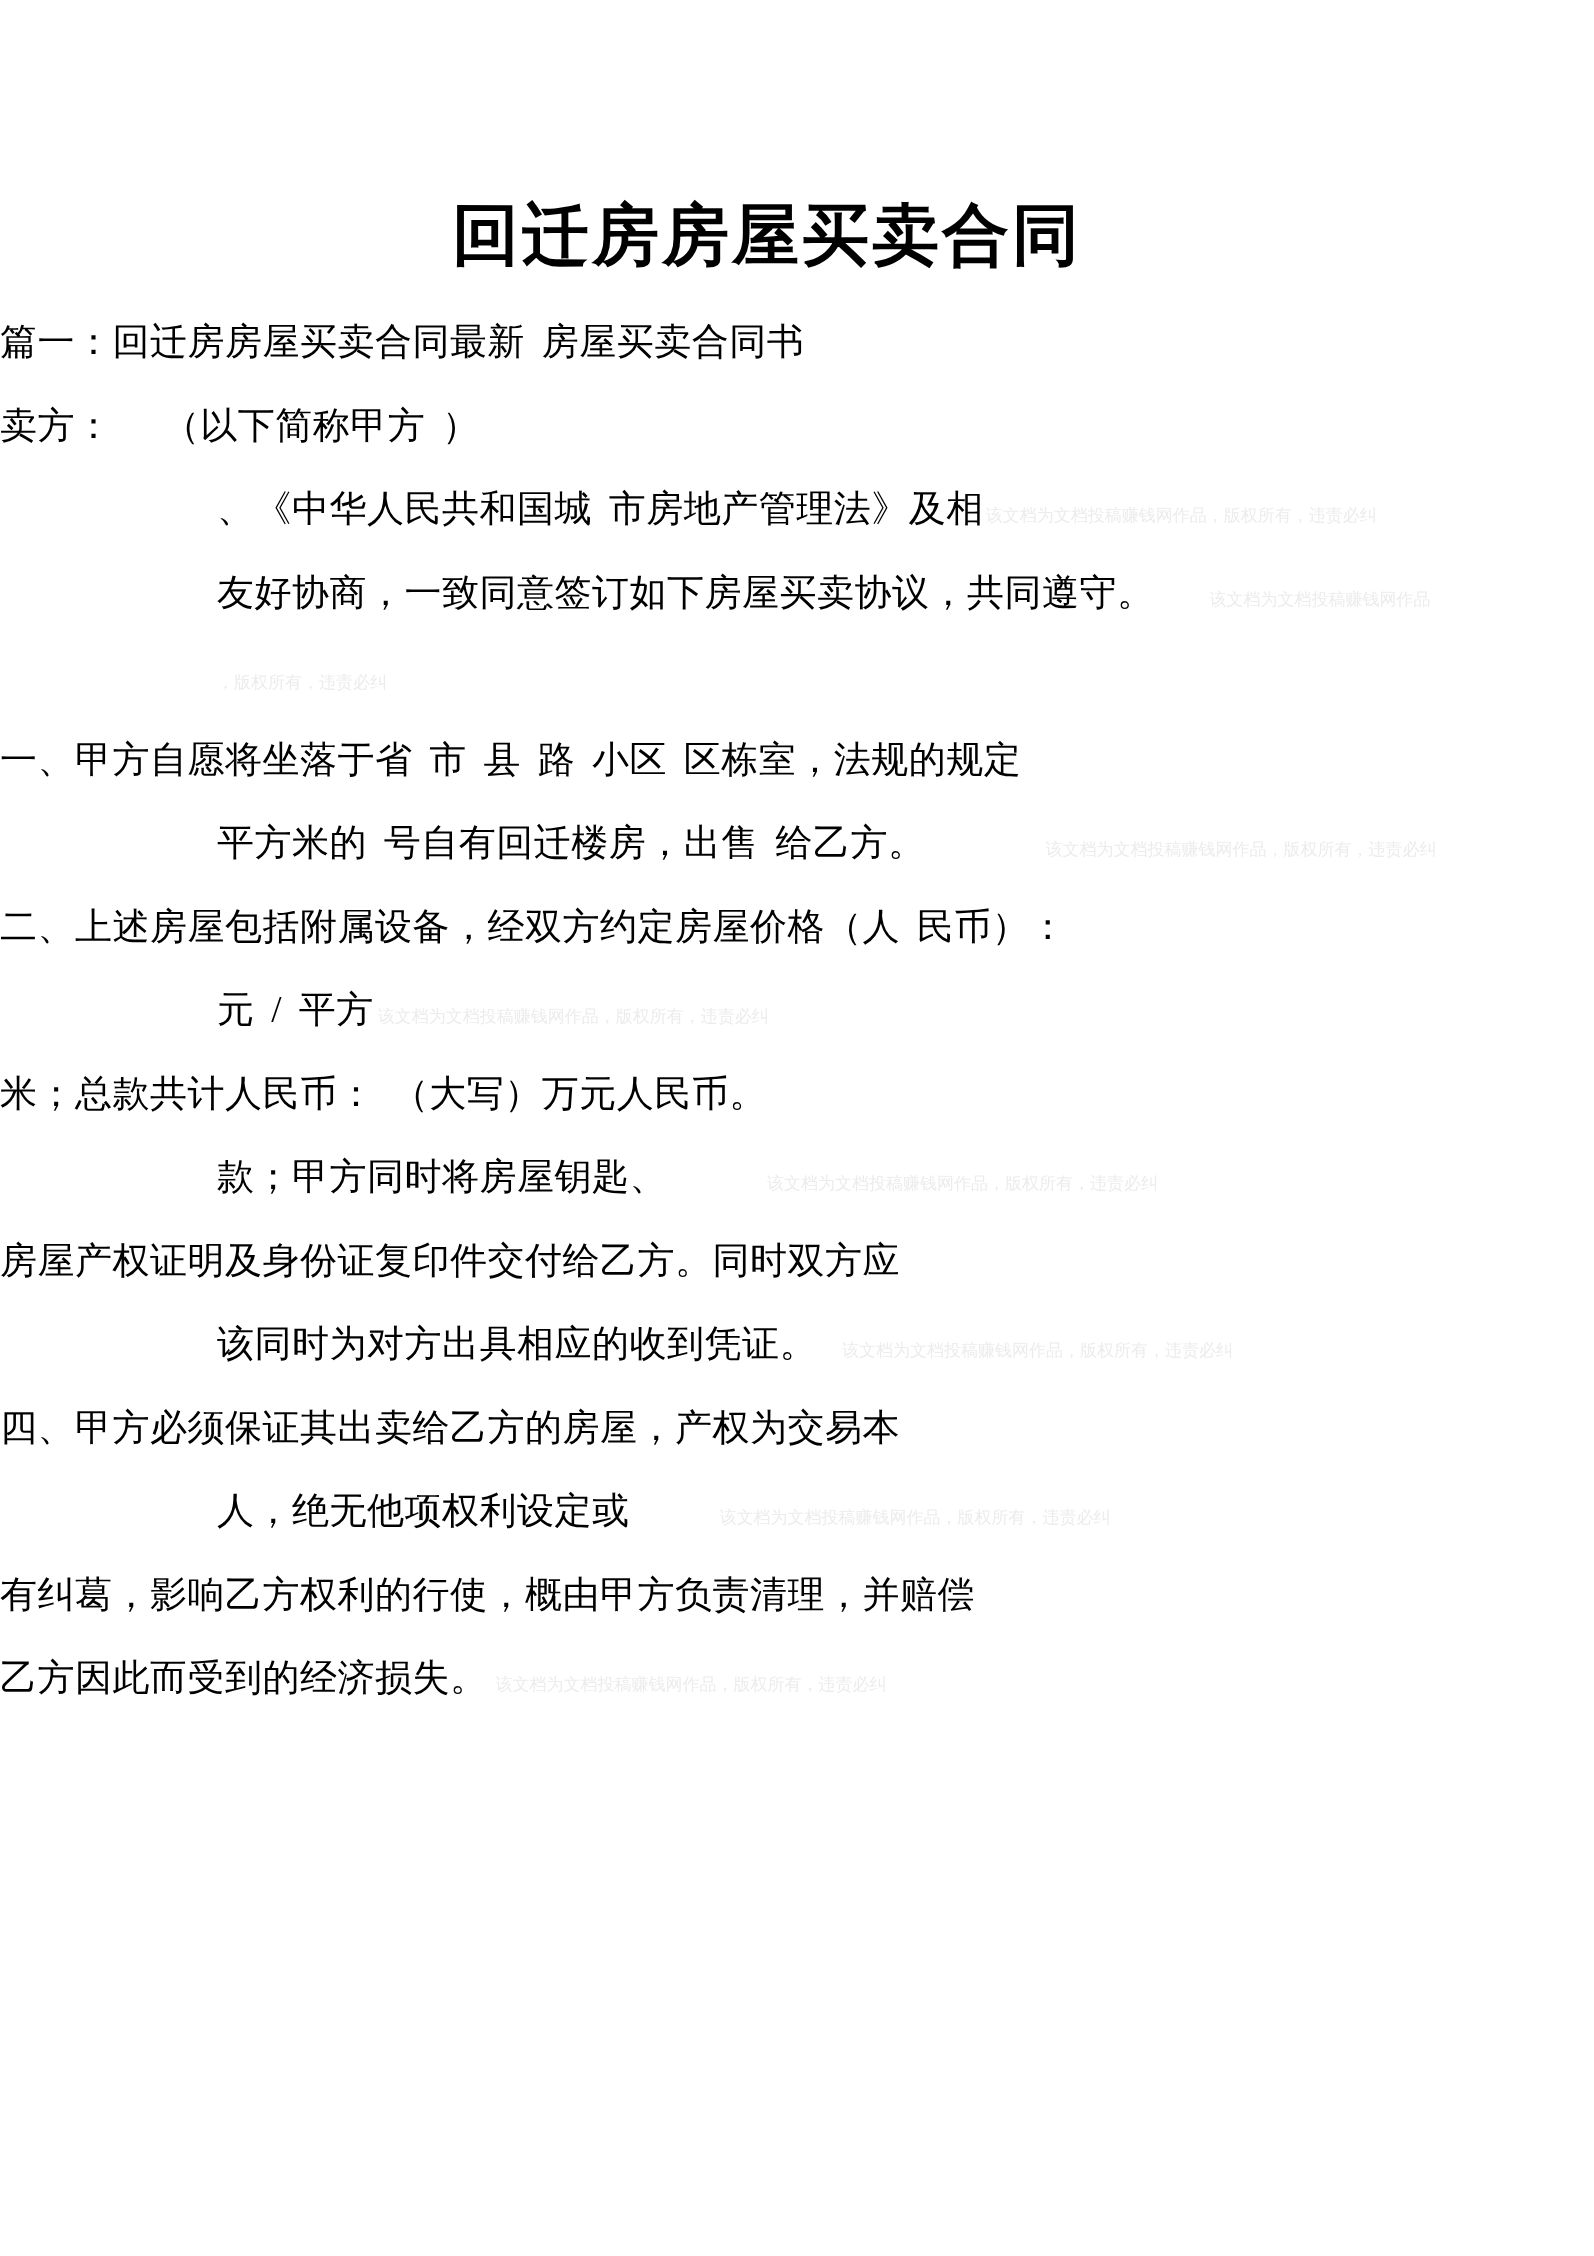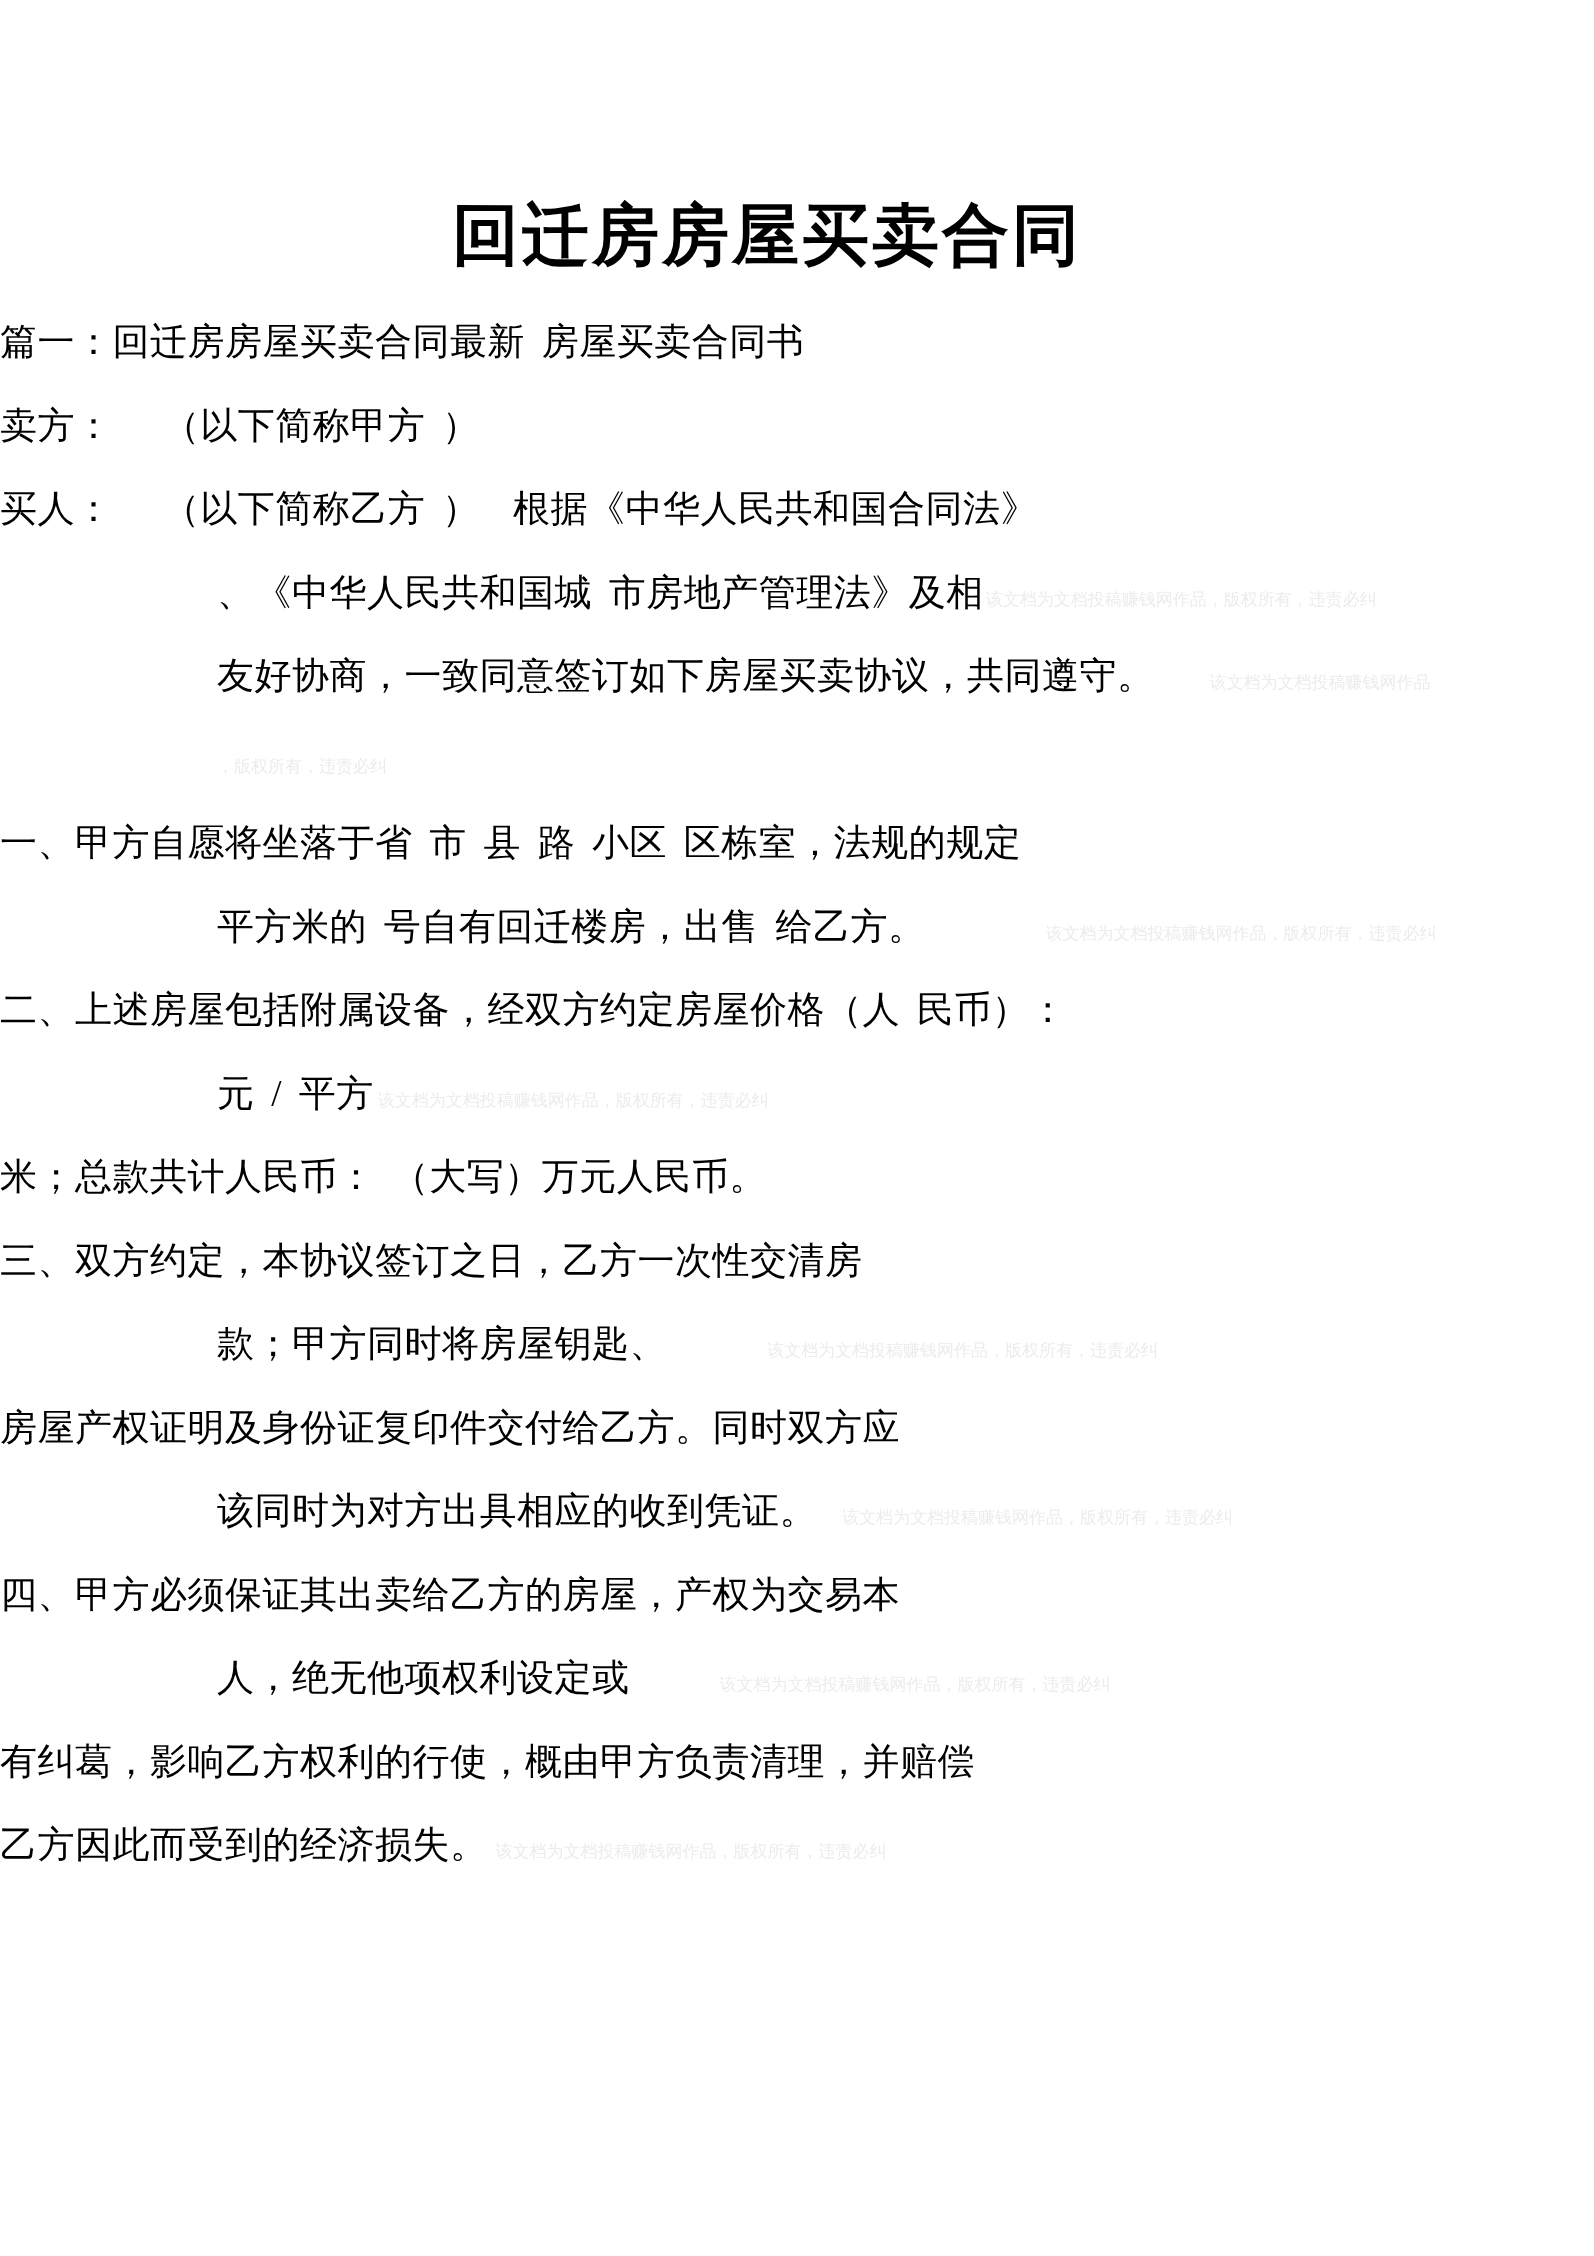--- a/index.html
+++ b/index.html
@@ -55,30 +55,28 @@
   }
 </style>
 </head>
 <body>
 
 <div class="page">
   <div class="doc-title">回迁房房屋买卖合同</div>
   <div class="doc-body" id="doc-body">
       <div class="doc-line indent-para"><span>篇一：回迁房房屋买卖合同最新 房屋买卖合同书</span></div>
       <div class="doc-line indent-deep"><span>卖方：   （以下简称甲方 ）</span></div>
-      <div class="doc-line indent-deep"><span>买人：   （以下简称乙方 ）  根据《中华人民共和国合同法》</span></div>
       <div class="doc-line indent-hang"><span>、《中华人民共和国城 市房地产管理法》及相</span><span class="watermark" style="margin-left: 2px;">该文档为文档投稿赚钱网作品，版权所有，违责必纠</span></div>
       <div class="doc-line indent-hang"><span>友好协商，一致同意签订如下房屋买卖协议，共同遵守。</span><span class="watermark" style="margin-left: 55px;">该文档为文档投稿赚钱网作品</span></div>
       <div class="doc-line indent-hang"><span></span><span class="watermark" style="margin-left: 0px;">，版权所有，违责必纠</span></div>
       <div class="doc-line indent-deep"><span>一、甲方自愿将坐落于省 市 县 路 小区 区栋室，法规的规定</span></div>
       <div class="doc-line indent-hang"><span>平方米的 号自有回迁楼房，出售 给乙方。</span><span class="watermark" style="margin-left: 120px;">该文档为文档投稿赚钱网作品，版权所有，违责必纠</span></div>
       <div class="doc-line indent-para"><span>二、上述房屋包括附属设备，经双方约定房屋价格（人 民币）：</span></div>
       <div class="doc-line indent-hang"><span>元 / 平方</span><span class="watermark" style="margin-left: 4px;">该文档为文档投稿赚钱网作品，版权所有，违责必纠</span></div>
       <div class="doc-line indent-para"><span>米；总款共计人民币： （大写）万元人民币。</span></div>
-      <div class="doc-line indent-deep"><span>三、双方约定，本协议签订之日，乙方一次性交清房</span></div>
       <div class="doc-line indent-hang"><span>款；甲方同时将房屋钥匙、</span><span class="watermark" style="margin-left: 100px;">该文档为文档投稿赚钱网作品，版权所有，违责必纠</span></div>
       <div class="doc-line indent-para"><span>房屋产权证明及身份证复印件交付给乙方。同时双方应</span></div>
       <div class="doc-line indent-hang"><span>该同时为对方出具相应的收到凭证。</span><span class="watermark" style="margin-left: 25px;">该文档为文档投稿赚钱网作品，版权所有，违责必纠</span></div>
       <div class="doc-line indent-para"><span>四、甲方必须保证其出卖给乙方的房屋，产权为交易本</span></div>
       <div class="doc-line indent-hang"><span>人，绝无他项权利设定或</span><span class="watermark" style="margin-left: 90px;">该文档为文档投稿赚钱网作品，版权所有，违责必纠</span></div>
       <div class="doc-line indent-para"><span>有纠葛，影响乙方权利的行使，概由甲方负责清理，并赔偿</span></div>
       <div class="doc-line indent-para"><span>乙方因此而受到的经济损失。</span><span class="watermark" style="margin-left: 8px;">该文档为文档投稿赚钱网作品，版权所有，违责必纠</span></div>
     </div>
 </div>
 

